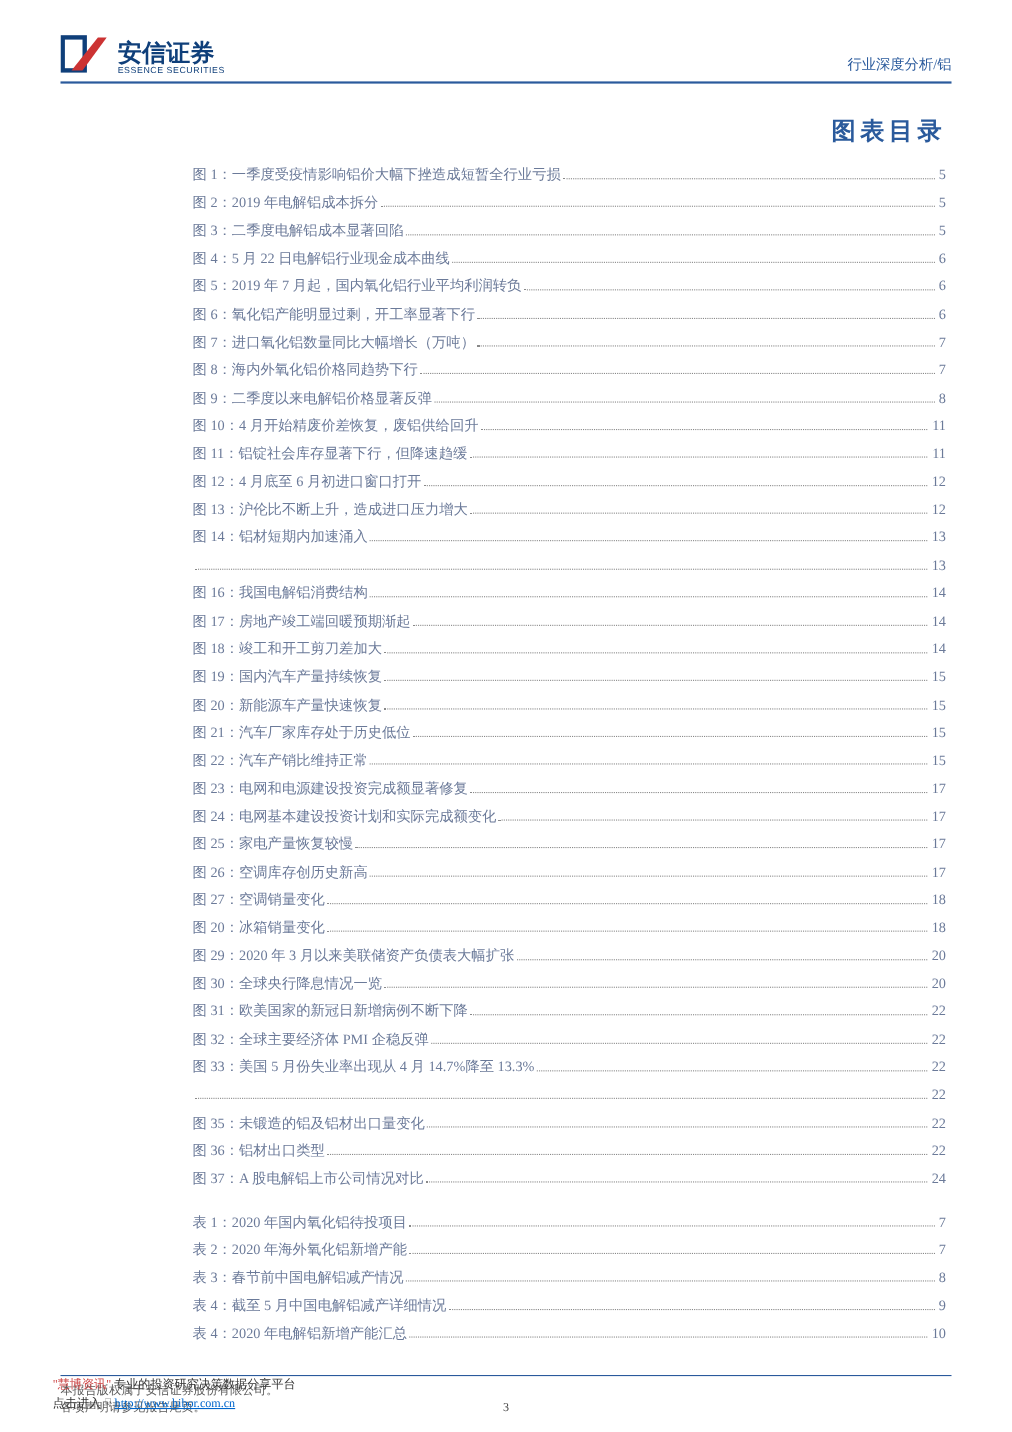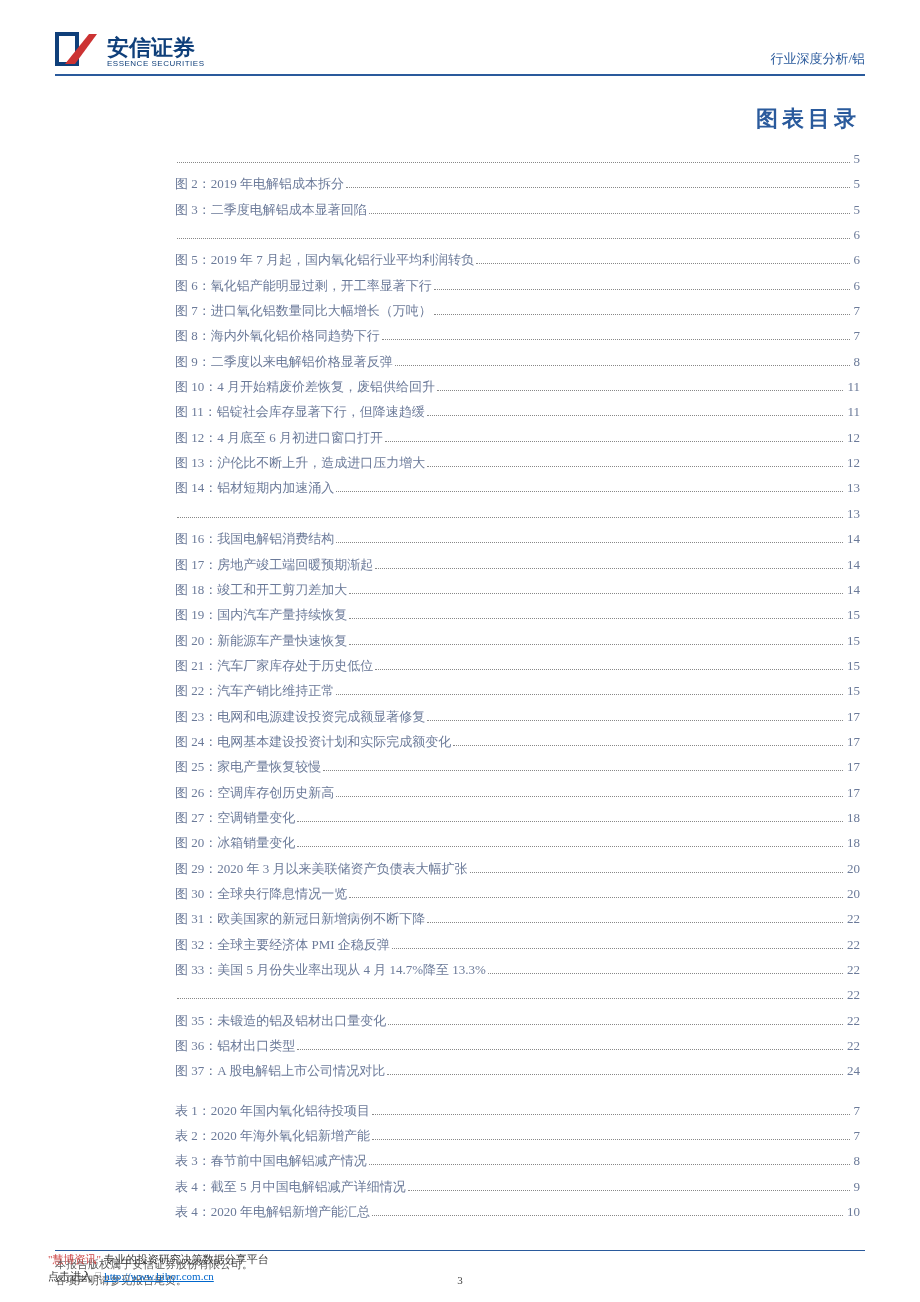--- a/index.html
+++ b/index.html
@@ -148,34 +148,36 @@
         <div class="logo-en">ESSENCE SECURITIES</div>
       </div>
     </div>
     <div class="header-right">行业深度分析/铝</div>
   </div>
 
   <div class="content">
     <div class="toc-title">图表目录</div>
     <div class="toc-list" id="toc-figures">
         <div class="toc-item">
+          <span class="toc-label">图 1：一季度受疫情影响铝价大幅下挫造成短暂全行业亏损</span>
           <span class="toc-dots"></span>
           <span class="toc-page">5</span>
         </div>
         <div class="toc-item">
           <span class="toc-label">图 2：2019 年电解铝成本拆分</span>
           <span class="toc-dots"></span>
           <span class="toc-page">5</span>
         </div>
         <div class="toc-item">
           <span class="toc-label">图 3：二季度电解铝成本显著回陷</span>
           <span class="toc-dots"></span>
           <span class="toc-page">5</span>
         </div>
         <div class="toc-item">
+          <span class="toc-label">图 4：5 月 22 日电解铝行业现金成本曲线</span>
           <span class="toc-dots"></span>
           <span class="toc-page">6</span>
         </div>
         <div class="toc-item">
           <span class="toc-label">图 5：2019 年 7 月起，国内氧化铝行业平均利润转负</span>
           <span class="toc-dots"></span>
           <span class="toc-page">6</span>
         </div>
         <div class="toc-item">
           <span class="toc-label">图 6：氧化铝产能明显过剩，开工率显著下行</span>

